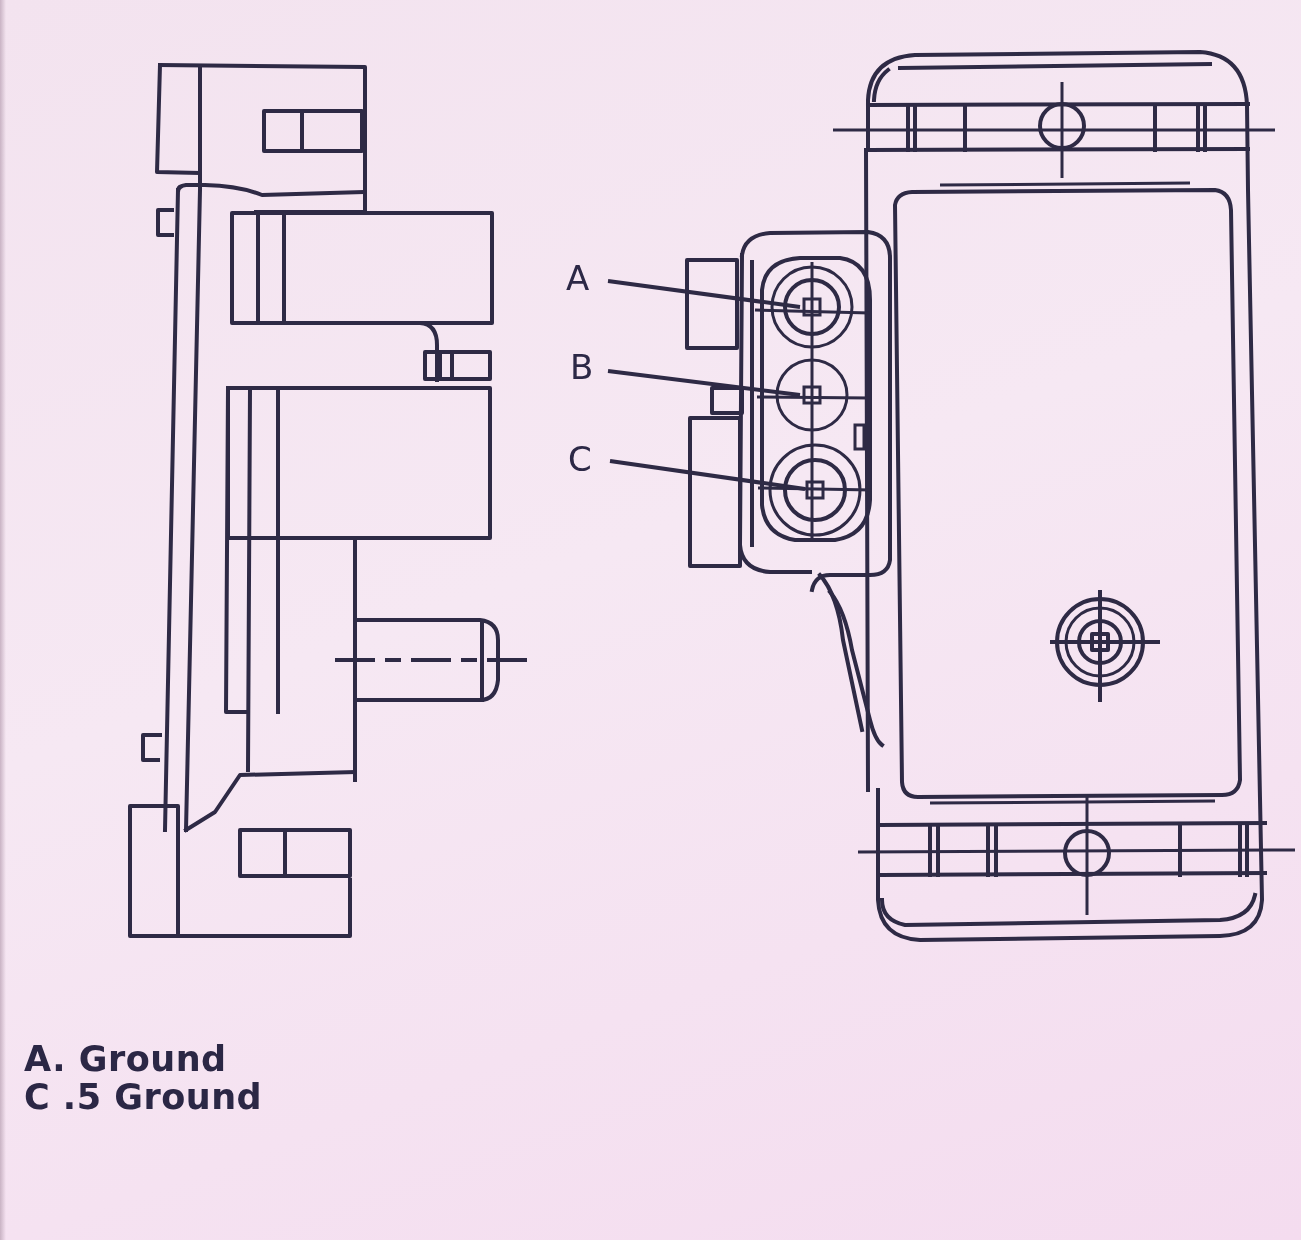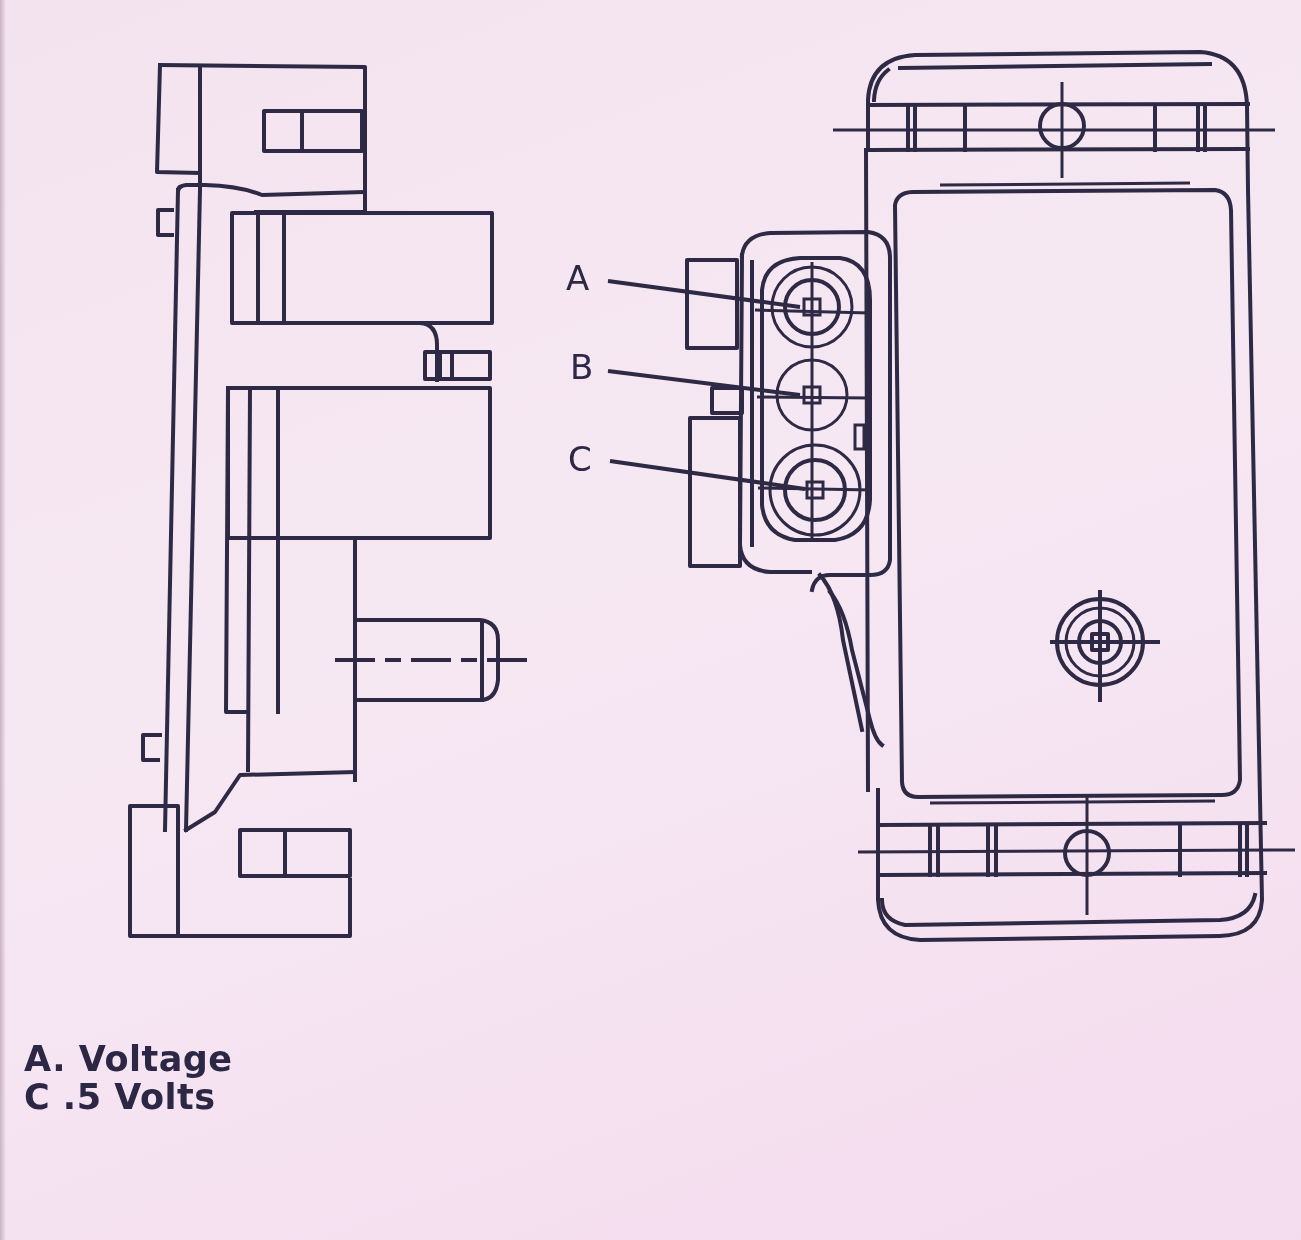--- a/index.html
+++ b/index.html
@@ -167,15 +167,15 @@
     <line class="lead" x1="608" y1="371" x2="800" y2="395"></line>
     <line class="lead" x1="610" y1="461" x2="805" y2="489"></line>
   </g>
 </svg>
 
 <div class="pin-label" style="left:566px; top:261px;">A</div>
 <div class="pin-label" style="left:570px; top:350px;">B</div>
 <div class="pin-label" style="left:568px; top:442px;">C</div>
 
 <div class="legend">
-  <div class="legend-row">A. Voltage</div>
-  <div class="legend-row">C .5 Volts</div>
+  <div class="legend-row">A. Ground</div>
+  <div class="legend-row">C .5 Ground</div>
 </div>
 
 </body></html>

